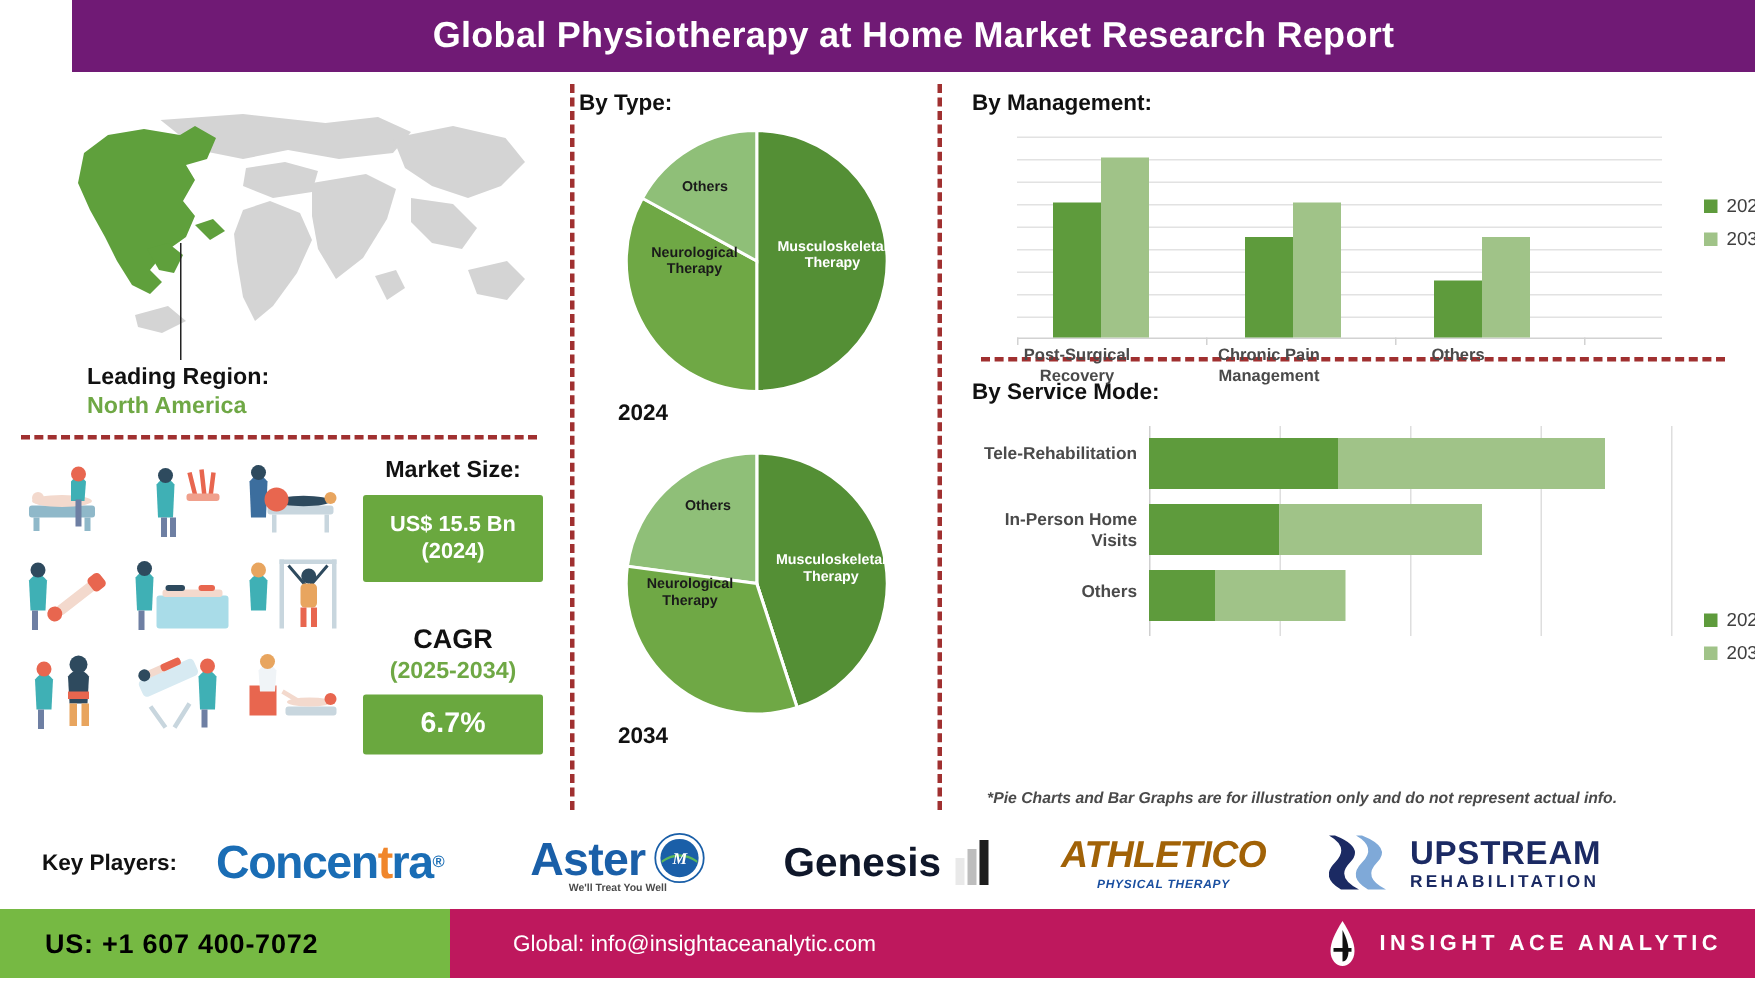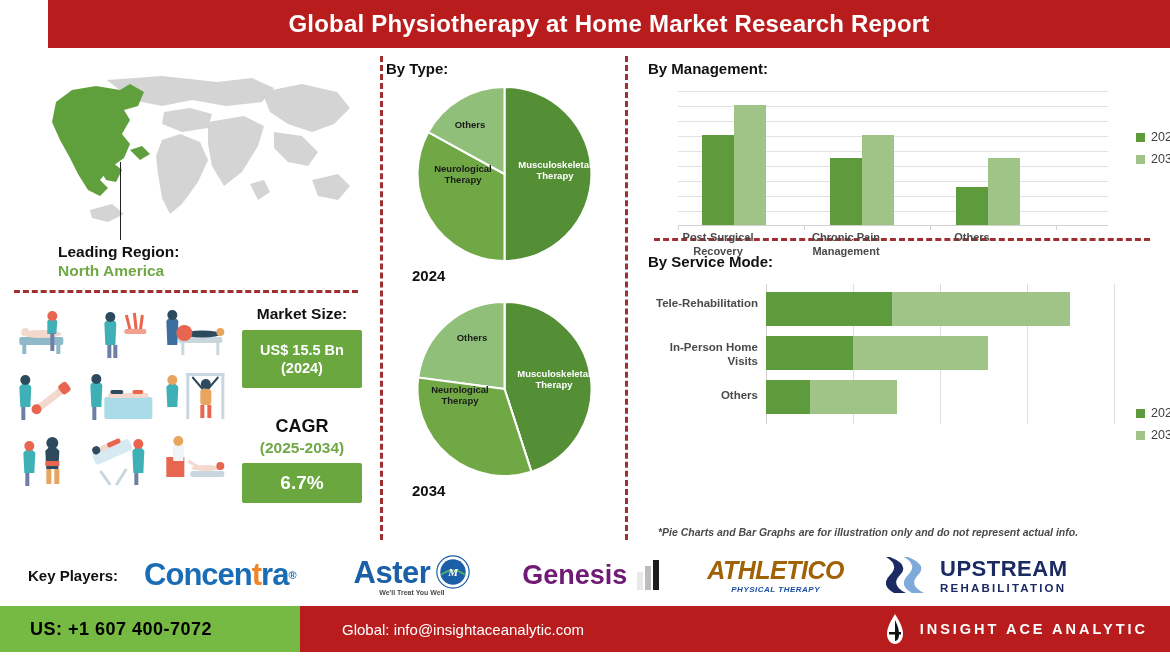--- a/index.html
+++ b/index.html
@@ -5,21 +5,21 @@
   * { box-sizing: border-box; margin: 0; padding: 0; }
   body {
     width: 1170px; height: 658px;
     font-family: "Liberation Sans", sans-serif;
     background: #ffffff;
     overflow: hidden;
     position: relative;
   }
   
   .header {
-    height: 48px; background: #b91c1c;
+    height: 48px; background: #701a75;
     display: flex; align-items: center; justify-content: center; margin-left: 48px;
   }
   .header-title {
     color: #ffffff; font-size: 24px; font-weight: bold;
     letter-spacing: .2px;
   }
   
   .content { position: relative; height: 496px; display: flex; }
   .col-left   { width: 372px; position: relative; }
   .col-mid    { width: 262px; position: relative; }
@@ -123,31 +123,31 @@
   .players-label { font-size:15px; font-weight:bold; color:#111; margin-left:28px; }
   .logo { display:flex; align-items:center; justify-content:center; }
   .logo-concentra { margin-left:26px; font-size:31px; font-weight:bold; color:#1a6db5; letter-spacing:-1px; }
   .cross { color:#f0862b; position:relative; }
   .reg { font-size:11px; vertical-align:super; }
   .logo-aster { margin-left:58px; text-align:center; }
   .aster-main { font-size:31px; font-weight:bold; color:#1a5fa8; letter-spacing:-.5px; display:flex; }
   .aster-tag { font-size:7px; color:#4a4a4a; font-weight:bold; margin-top:-2px; }
   .aster-badge { width:34px; height:34px; margin-left:6px; }
   .logo-genesis { margin-left:52px; display:flex; align-items:center; }
-  .genesis-word { font-size:27px; font-weight:bold; color:#701a75; }
+  .genesis-word { font-size:27px; font-weight:bold; color:#0f172a; }
   .logo-athletico { margin-left:40px; text-align:center; }
   .ath-main { font-size:25px; font-weight:bold; font-style:italic; color:#a16207; letter-spacing:-.5px; }
   .ath-sub { font-size:8px; font-weight:bold; font-style:italic; color:#1a4fa0; letter-spacing:.5px; }
   .logo-upstream { margin-left:42px; display:flex; align-items:center; }
   .ups-text { margin-left:8px; }
   .ups-main { font-size:22px; font-weight:bold; color:#1b2a63; letter-spacing:.5px; }
   .ups-sub { font-size:11.5px; font-weight:bold; color:#1b2a63; letter-spacing:2.2px; }
 
   
-  .footer { height:46px; display:flex; background:#b91c1c; align-items:stretch; }
+  .footer { height:46px; display:flex; background:#be185d; align-items:stretch; }
   .footer-phone {
     width:300px; background:#76b943; display:flex; align-items:center;
     color:#000; font-size:18px; font-weight:bold; padding-left:30px; letter-spacing:.5px;
   }
   .footer-email {
     flex:1; display:flex; align-items:center; color:#fff; font-size:15px; padding-left:42px;
   }
   .footer-brand { display:flex; align-items:center; padding-right:22px; }
   .brand-mark { width:22px; height:30px; margin-right:14px; }
   .brand-name { color:#fff; font-size:14.5px; font-weight:bold; letter-spacing:3px; }

